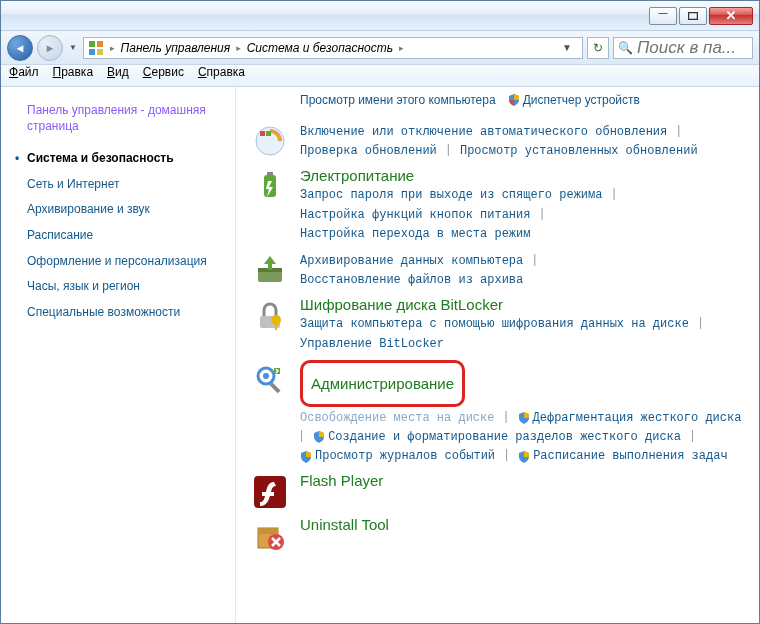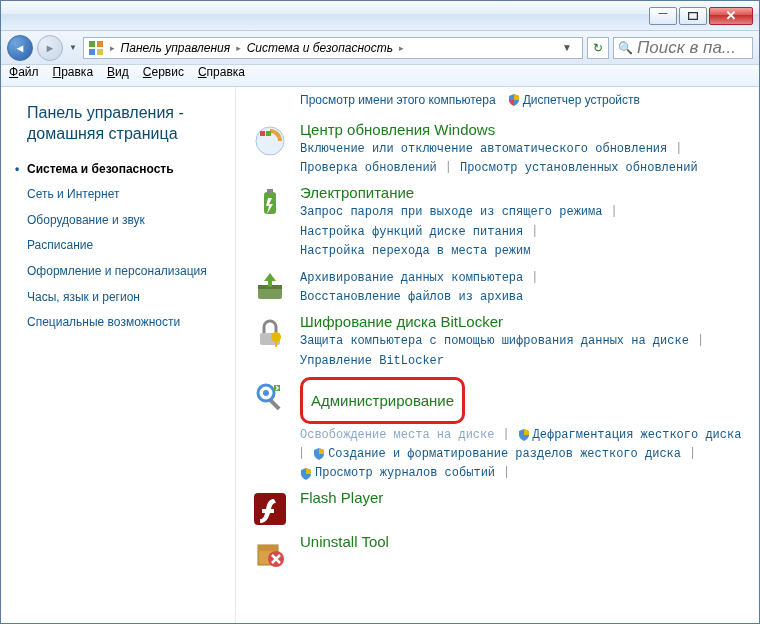--- a/index.html
+++ b/index.html
@@ -28,21 +28,21 @@
 .search .sicon { color:#5a7fb0; font-size:12px; margin-right:4px; }
 
 
 .menubar { height: 22px; background: linear-gradient(to bottom,#f7fbff,#e9f2fb); border-bottom: 1px solid #c6d6e8; display:flex; align-items:flex-start; padding: 0 8px; font-size:12px; }
 .menubar span { margin-right: 14px; cursor: pointer; }
 .menubar span u { text-decoration: underline; }
 
 
 .body { flex:1; display:flex; overflow:hidden; }
 .sidebar { width: 235px; background: #fff; padding: 10px 6px 0 8px; border-right: 1px solid #e8e8e8; }
-.side-home { color:#0c4a6e; font-size:16px; line-height:1.3; padding: 6px 8px 12px 18px; cursor:pointer; }
+.side-home { color:#8b5cf6; font-size:12px; line-height:1.3; padding: 6px 8px 12px 18px; cursor:pointer; }
 .side-item { color:#14598c; font-size:12px; padding: 5px 8px 5px 18px; cursor:pointer; line-height:1.3; position:relative; }
 .side-item.active { color:#000; font-weight:bold; }
 .side-item.active::before { content:"•"; position:absolute; left:6px; color:#14598c; }
 
 .content { flex:1; overflow:auto; padding: 4px 12px 12px 12px; background:#fff; }
 .toplinks { display:flex; gap:12px; padding: 2px 0 8px 52px; font-size:12px; flex-wrap:wrap; }
 .toplinks .tl { color:#14598c; cursor:pointer; display:flex; align-items:center; gap:3px; }
 .shield { width:12px; height:12px; display:inline-block; }
 .shield svg { width:12px; height:12px; }
 
@@ -111,21 +111,21 @@
     <span><u>С</u>ервис</span>
     <span><u>С</u>правка</span>
   </div>
 
   <div class="body">
 
     <div class="sidebar">
       <div class="side-home">Панель управления - домашняя страница</div>
       <div class="side-item active">Система и безопасность</div>
       <div class="side-item">Сеть и Интернет</div>
-      <div class="side-item">Оборудование и звук</div>
+      <div class="side-item">Архивирование и звук</div>
       <div class="side-item">Расписание</div>
       <div class="side-item">Оформление и персонализация</div>
       <div class="side-item">Часы, язык и регион</div>
       <div class="side-item">Специальные возможности</div>
     </div>
 
     <div class="content">
       <div class="toplinks">
         <span class="tl">Просмотр имени этого компьютера</span>
         <span class="tl">
@@ -141,21 +141,20 @@
       <div class="cat">
         <div class="cat-icon">
             <svg class="ic" viewBox="0 0 32 32">
               <circle cx="16" cy="16" r="14" fill="#e8f0fa" stroke="#a8c4e0"></circle>
               <path d="M16 4 A12 12 0 0 1 28 16 L24 16 A8 8 0 0 0 16 8 Z" fill="#e6a23c"></path>
               <rect x="6" y="6" width="5" height="5" fill="#d84a4a"></rect>
               <rect x="12" y="6" width="5" height="5" fill="#5fa73a"></rect>
             </svg>
           </div>
         <div class="cat-body">
-          <div class="cat-title">Центр обновления Windows</div>
           <div class="cat-links">
             <span class="cl">Включение или отключение автоматического обновления</span>
               <span class="sep">|</span>
             <span class="cl">Проверка обновлений</span>
               <span class="sep">|</span>
             <span class="cl">Просмотр установленных обновлений</span>
           </div>
         </div>
       </div>
 
@@ -165,21 +164,21 @@
               <rect x="10" y="4" width="12" height="22" rx="3" fill="#5fa73a"></rect>
               <rect x="13" y="1" width="6" height="4" fill="#888"></rect>
               <path d="M14 10 L18 10 L15 16 L19 16 L13 26 L15 18 L12 18 Z" fill="#fff"></path>
             </svg>
           </div>
         <div class="cat-body">
           <div class="cat-title">Электропитание</div>
           <div class="cat-links">
             <span class="cl">Запрос пароля при выходе из спящего режима</span>
               <span class="sep">|</span>
-            <span class="cl">Настройка функций диске питания</span>
+            <span class="cl">Настройка функций кнопок питания</span>
               <span class="sep">|</span>
             <span class="cl">Настройка перехода в места режим</span>
           </div>
         </div>
       </div>
 
       <div class="cat">
         <div class="cat-icon">
             <svg class="ic" viewBox="0 0 32 32">
               <rect x="4" y="14" width="24" height="14" rx="2" fill="#7a9a5a"></rect>
@@ -247,20 +246,27 @@
               </span>
               <span class="sep">|</span>
             <span class="cl">
                 <span class="shield"><svg viewBox="0 0 12 12">
                     <path d="M6 0 L11 2 V6 C11 9 8 11 6 12 C4 11 1 9 1 6 V2 Z" fill="#4a8fd8"></path>
                     <path d="M6 0 L11 2 V6 L6 6 Z" fill="#e6b800"></path>
                   </svg></span>
                 <span>Просмотр журналов событий</span>
               </span>
               <span class="sep">|</span>
+            <span class="cl">
+                <span class="shield"><svg viewBox="0 0 12 12">
+                    <path d="M6 0 L11 2 V6 C11 9 8 11 6 12 C4 11 1 9 1 6 V2 Z" fill="#4a8fd8"></path>
+                    <path d="M6 0 L11 2 V6 L6 6 Z" fill="#e6b800"></path>
+                  </svg></span>
+                <span>Расписание выполнения задач</span>
+              </span>
           </div>
         </div>
       </div>
 
       <div class="cat">
         <div class="cat-icon">
             <svg class="ic" viewBox="0 0 32 32">
               <rect width="32" height="32" rx="4" fill="#8a0f0f"></rect>
               <path d="M20 6 C14 6 13 12 12 16 L8 16 L8 20 L11 20 C10 24 9 26 6 26 L6 30 C14 30 15 22 16 20 L20 20 L20 16 L17 16 C18 12 19 10 22 10 Z" fill="#fff"></path>
             </svg>

